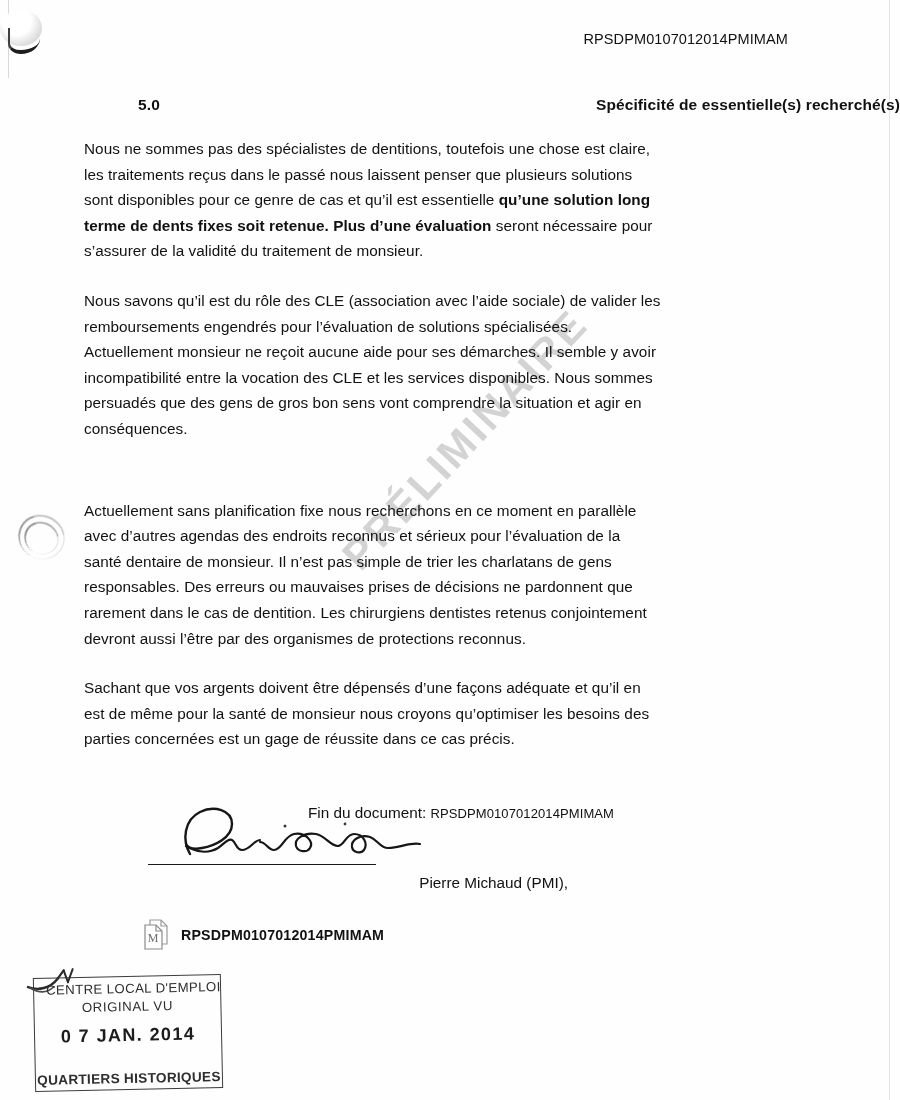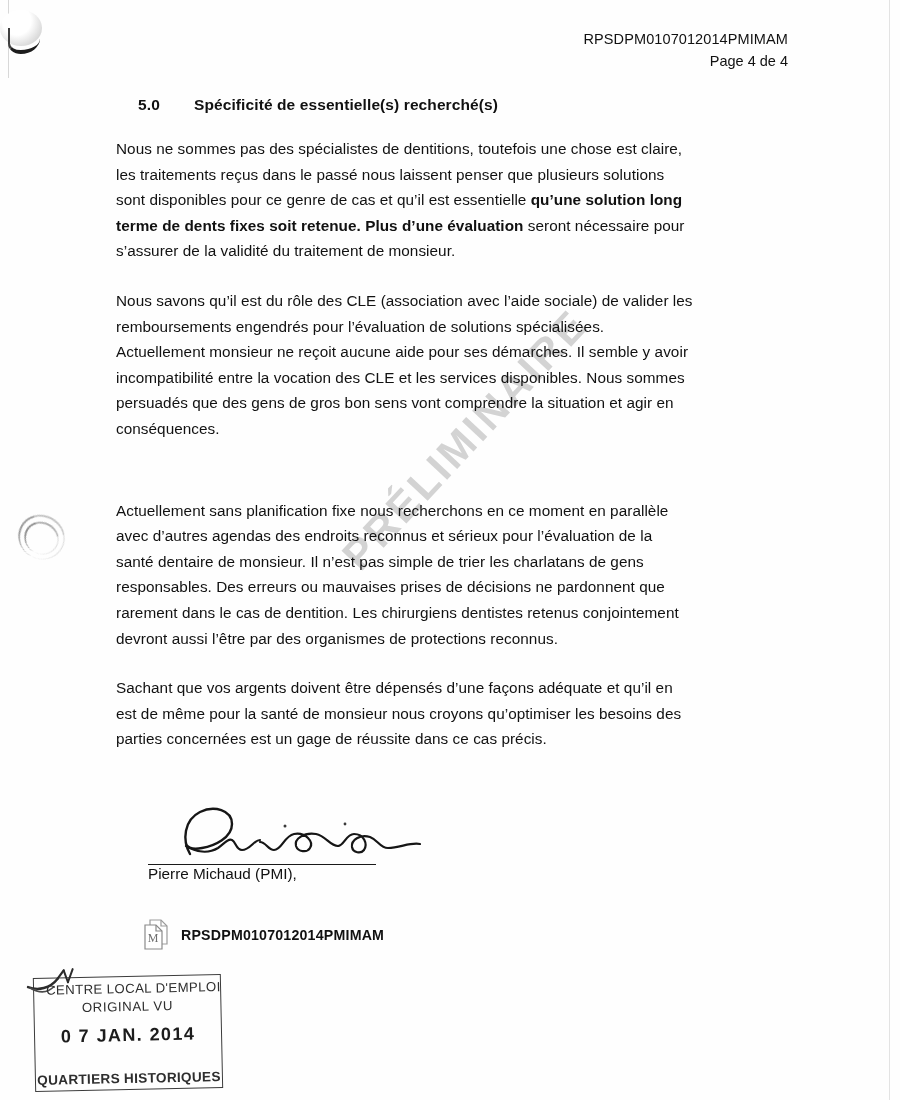--- a/index.html
+++ b/index.html
@@ -130,27 +130,28 @@
   .section {
     position: relative;
   }
   .sec-head {
     display: flex;
     align-items: baseline;
     font-weight: 700;
     font-size: 15.5px;
     letter-spacing: .1px;
     margin-left: 138px;
+    justify-content: space-between;
   }
   .sec-head .num {
     width: 56px;
     flex: 0 0 56px;
   }
   .para {
-    margin-left: 116px;
+    margin-left: 84px;
     width: 578px;
     font-size: 15.3px;
     line-height: 25.6px;
     text-align: left;
     letter-spacing: .05px;
   }
   .para b { font-weight: 700; }
 
   .sp-after-head { height: 22px; }
   .sp-para { height: 24px; }
@@ -178,21 +179,23 @@
     position: relative;
     margin-left: 14px;
   }
   .sig-rule {
     width: 228px;
     height: 0;
     border-top: 1.6px solid #1a1a1a;
     margin-top: 2px;
   }
   .sig-name {
+    margin-top: 9px;
     font-size: 15.3px;
+    text-align: right;
   }
 
   .file-row {
     position: absolute;
     top: 918px;
     left: 142px;
     display: flex;
     align-items: center;
     gap: 9px;
   }
@@ -285,21 +288,20 @@
     <div class="corner-blob"></div>
     <div class="corner-hook"></div>
   </div>
   <div class="edge-swirl"></div>
   <div class="edge-swirl two"></div>
 
   <div class="watermark">PRÉLIMINAIRE</div>
 
   <div class="doc-header">
     <div class="ref">RPSDPM0107012014PMIMAM</div>
-    <div class="pg">Page 4 de 4</div>
   </div>
 
   <div class="body-area">
 
     <div class="section">
       <div class="sec-head">
         <span class="num">5.0</span>
         <span>Spécificité de essentielle(s) recherché(s)</span>
       </div>
       <div class="sp-after-head"></div>
@@ -310,20 +312,24 @@
 
     <div class="sp-sec"></div>
 
     <div class="section">
       <div class="sp-after-head"></div>
       <div class="para">Actuellement sans planification fixe nous recherchons en ce moment en parallèle avec d’autres agendas des endroits reconnus et sérieux pour l’évaluation de la santé dentaire de monsieur. Il n’est pas simple de trier les charlatans de gens responsables. Des erreurs ou mauvaises prises de décisions ne pardonnent que rarement dans le cas de dentition. Les chirurgiens dentistes retenus conjointement devront aussi l’être par des organismes de protections reconnus.</div>
       <div class="sp-para"></div>
       <div class="para">Sachant que vos argents doivent être dépensés d’une façons adéquate et qu’il en est de même pour la santé de monsieur nous croyons qu’optimiser les besoins des parties concernées est un gage de réussite dans ce cas précis.</div>
     </div>
 
+    <div class="fin-line">
+      <span>Fin du document:</span>
+      <span class="code">RPSDPM0107012014PMIMAM</span>
+    </div>
   </div>
 
   <div class="sig-block">
     <div class="signature">
       <svg width="280" height="62" viewBox="0 0 280 62">
         <path d="M28 54 C20 40 22 20 38 12 C52 5 70 10 70 24 C70 38 52 46 40 48 C30 50 26 48 24 44" fill="none" stroke="#161616" stroke-width="2.4" stroke-linecap="round"></path>
         <path d="M24 46 C34 52 46 54 56 48 C62 44 66 38 70 40 C74 42 74 50 80 50 C88 50 92 40 98 40" fill="none" stroke="#161616" stroke-width="2.2" stroke-linecap="round"></path>
         <path d="M98 42 C104 42 106 50 112 50 C120 50 122 36 132 34 C144 32 152 42 148 48 C145 53 136 52 134 46 C132 39 142 32 154 34 C164 36 168 46 176 46" fill="none" stroke="#161616" stroke-width="2.2" stroke-linecap="round"></path>
         <path d="M176 46 C182 46 184 34 192 34 C202 34 206 44 202 50 C199 54 191 53 190 47 C189 40 198 34 208 37 C216 40 218 48 226 48 C238 48 248 42 258 44" fill="none" stroke="#161616" stroke-width="2.2" stroke-linecap="round"></path>
         <circle cx="123" cy="26" r="1.5" fill="#3a3a3a"></circle>

